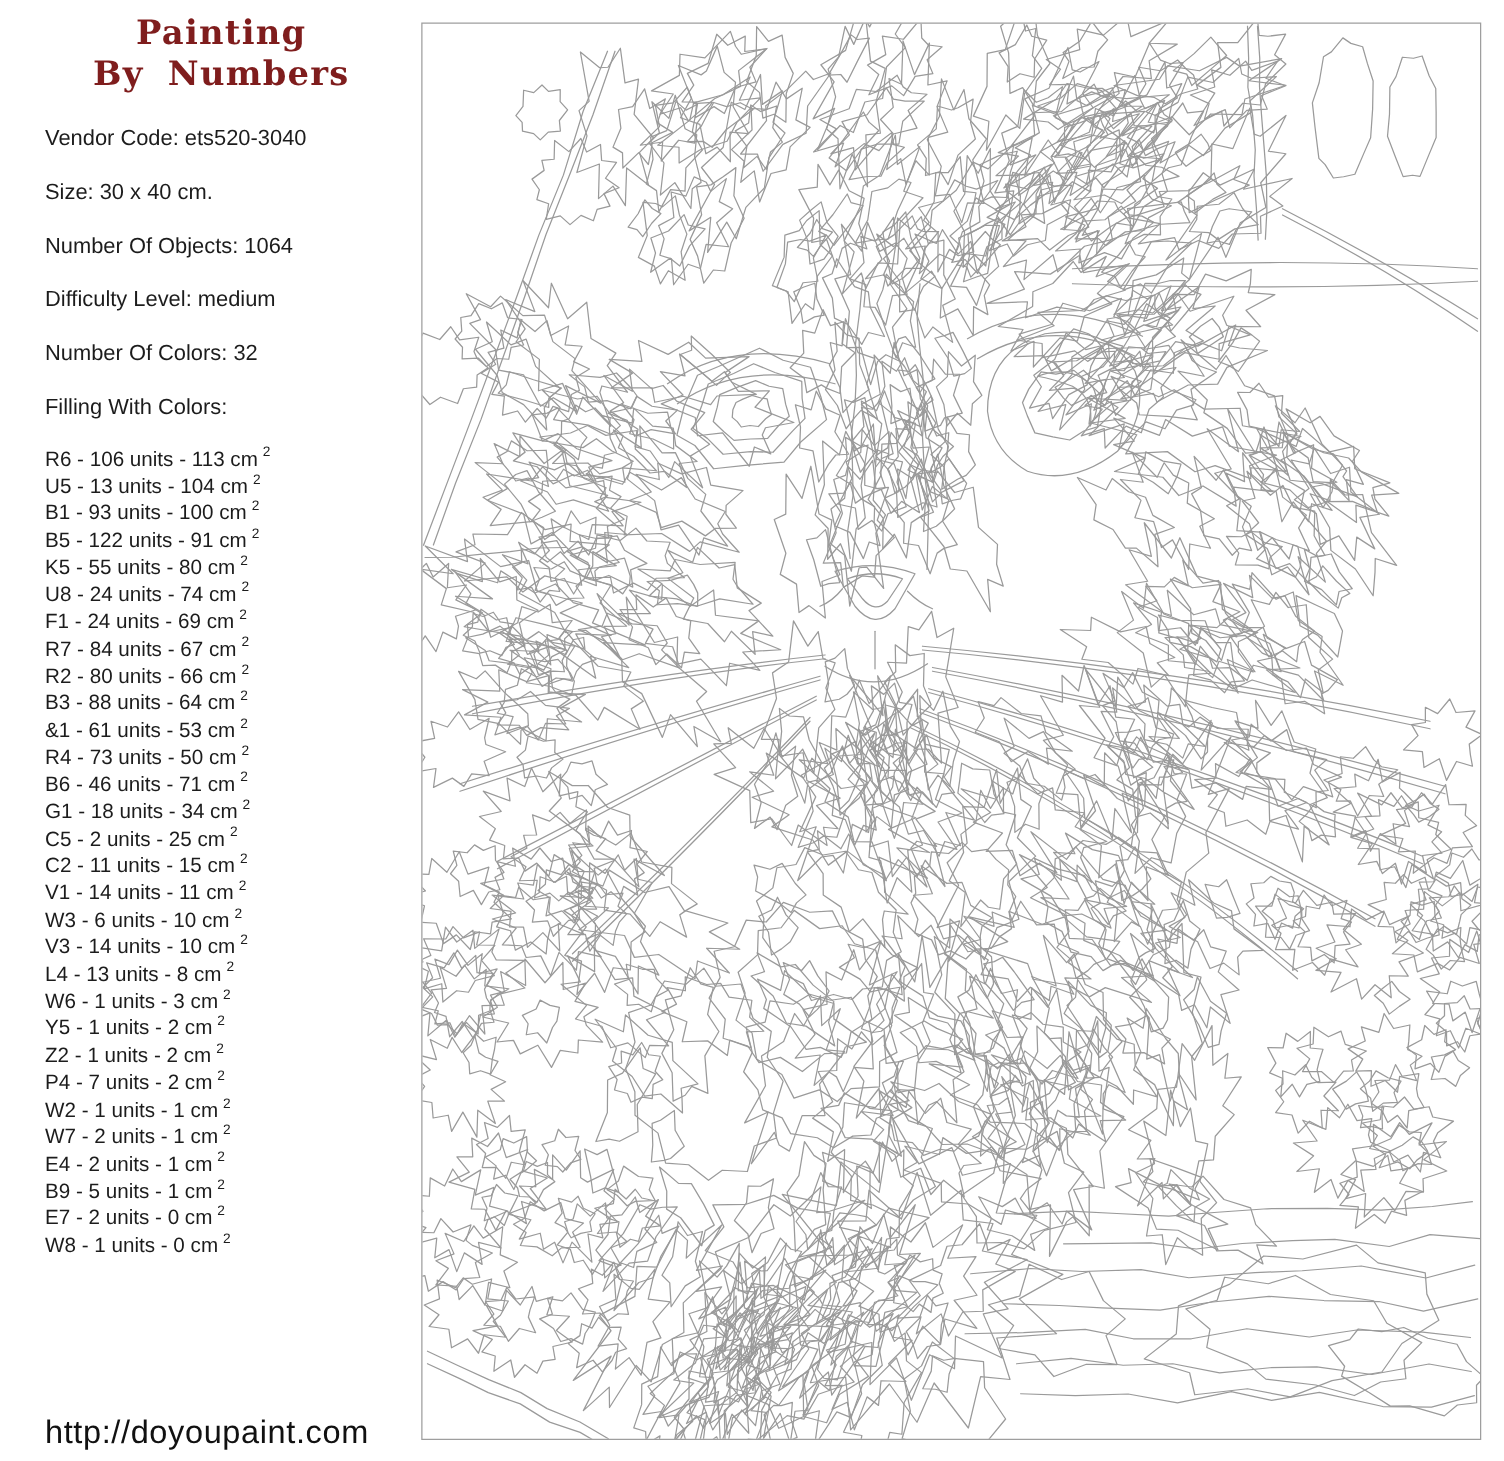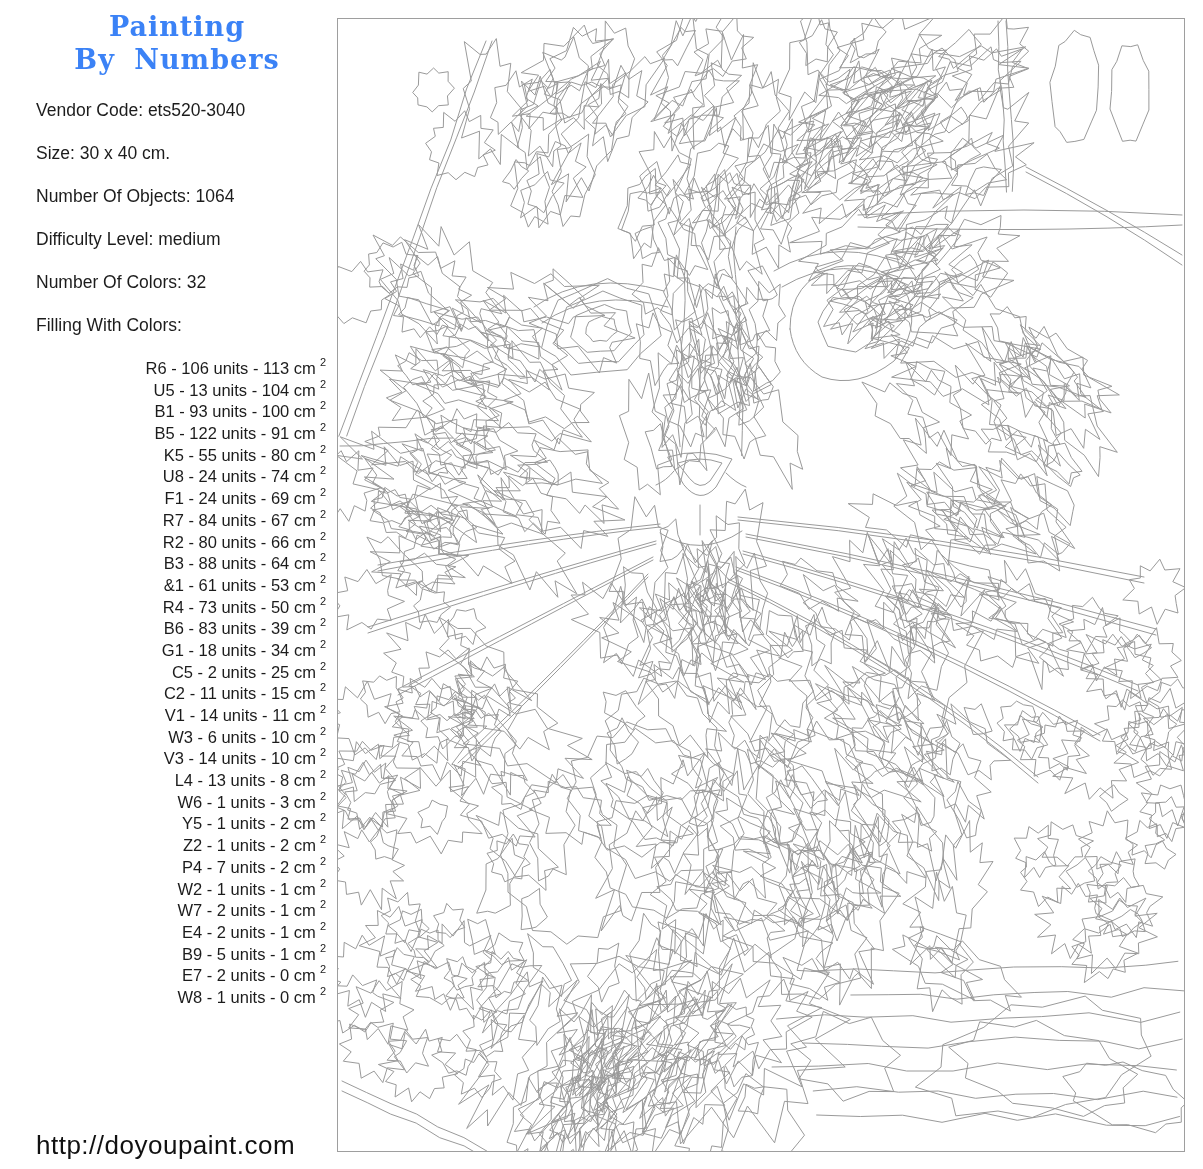--- a/index.html
+++ b/index.html
@@ -2,28 +2,28 @@
 <html><head>
 <meta charset="utf-8">
 <style>
   html,body{margin:0;padding:0;}
   body{
     width:1203px;height:1169px;position:relative;background:#ffffff;
     font-family:"Liberation Sans",sans-serif;color:#1c1c1c;overflow:hidden;
   }
   .title-block{
     position:absolute;left:27px;top:10px;width:300px;text-align:center;
-    font-family:"DejaVu Serif",serif;font-weight:bold;color:#3b82f6;
+    font-family:"DejaVu Serif",serif;font-weight:bold;color:#7f1d1d;
     font-size:27px;line-height:33px;letter-spacing:1px;
   }
   .title-line2{word-spacing:9px;}
   .info-block{position:absolute;left:36px;top:100px;width:290px;font-size:17.5px;}
   .info-line{height:43px;}
   .color-list{position:absolute;left:36px;top:353px;width:290px;font-size:16.5px;}
-  .color-row{height:21.7px;line-height:21.7px;white-space:nowrap;text-align:right;}
+  .color-row{height:21.7px;line-height:21.7px;white-space:nowrap;}
   .color-row sup{font-size:11px;margin-left:4px;position:relative;top:-1px;}
   .footer{position:absolute;left:36px;top:1130px;font-size:26px;letter-spacing:0.5px;color:#111;}
   .footer a{color:#111;text-decoration:none;}
   .canvas-frame{
     position:absolute;left:337px;top:18px;width:846px;height:1132px;
     border:1px solid #9e9e9e;background:#fff;
   }
   .canvas-frame svg{display:block;width:100%;height:100%;}
   .canvas-frame path{fill:none;stroke-width:1;stroke-linejoin:round;stroke-linecap:round;}
 </style>
@@ -50,21 +50,21 @@
     <div class="color-row"><span>B1 - 93 units - 100 cm</span><sup>2</sup></div>
     <div class="color-row"><span>B5 - 122 units - 91 cm</span><sup>2</sup></div>
     <div class="color-row"><span>K5 - 55 units - 80 cm</span><sup>2</sup></div>
     <div class="color-row"><span>U8 - 24 units - 74 cm</span><sup>2</sup></div>
     <div class="color-row"><span>F1 - 24 units - 69 cm</span><sup>2</sup></div>
     <div class="color-row"><span>R7 - 84 units - 67 cm</span><sup>2</sup></div>
     <div class="color-row"><span>R2 - 80 units - 66 cm</span><sup>2</sup></div>
     <div class="color-row"><span>B3 - 88 units - 64 cm</span><sup>2</sup></div>
     <div class="color-row"><span>&amp;1 - 61 units - 53 cm</span><sup>2</sup></div>
     <div class="color-row"><span>R4 - 73 units - 50 cm</span><sup>2</sup></div>
-    <div class="color-row"><span>B6 - 83 units - 39 cm</span><sup>2</sup></div>
+    <div class="color-row"><span>B6 - 46 units - 71 cm</span><sup>2</sup></div>
     <div class="color-row"><span>G1 - 18 units - 34 cm</span><sup>2</sup></div>
     <div class="color-row"><span>C5 - 2 units - 25 cm</span><sup>2</sup></div>
     <div class="color-row"><span>C2 - 11 units - 15 cm</span><sup>2</sup></div>
     <div class="color-row"><span>V1 - 14 units - 11 cm</span><sup>2</sup></div>
     <div class="color-row"><span>W3 - 6 units - 10 cm</span><sup>2</sup></div>
     <div class="color-row"><span>V3 - 14 units - 10 cm</span><sup>2</sup></div>
     <div class="color-row"><span>L4 - 13 units - 8 cm</span><sup>2</sup></div>
     <div class="color-row"><span>W6 - 1 units - 3 cm</span><sup>2</sup></div>
     <div class="color-row"><span>Y5 - 1 units - 2 cm</span><sup>2</sup></div>
     <div class="color-row"><span>Z2 - 1 units - 2 cm</span><sup>2</sup></div>

